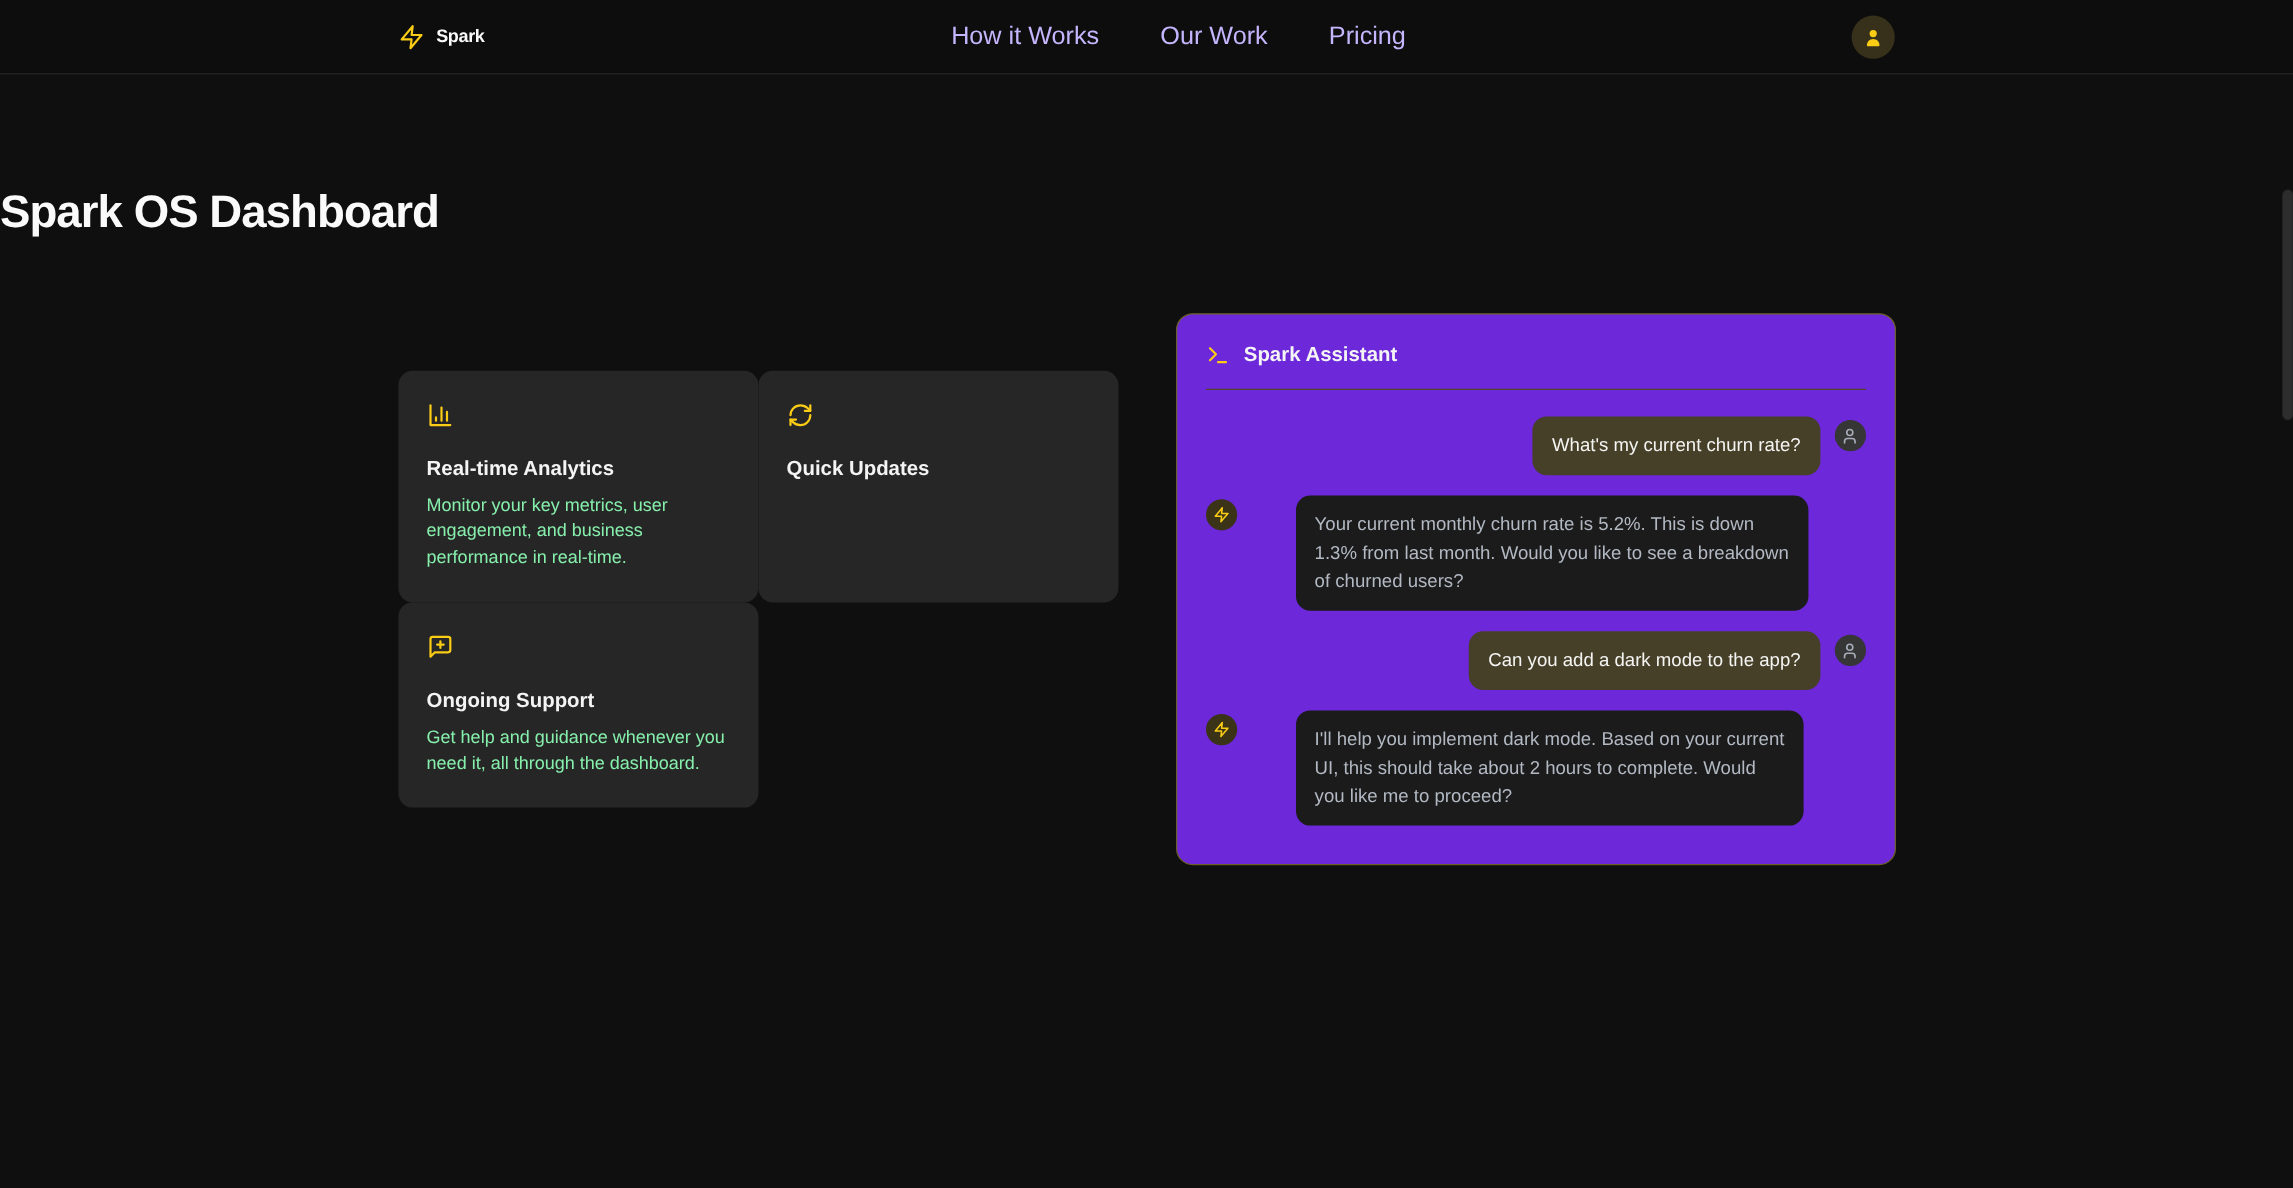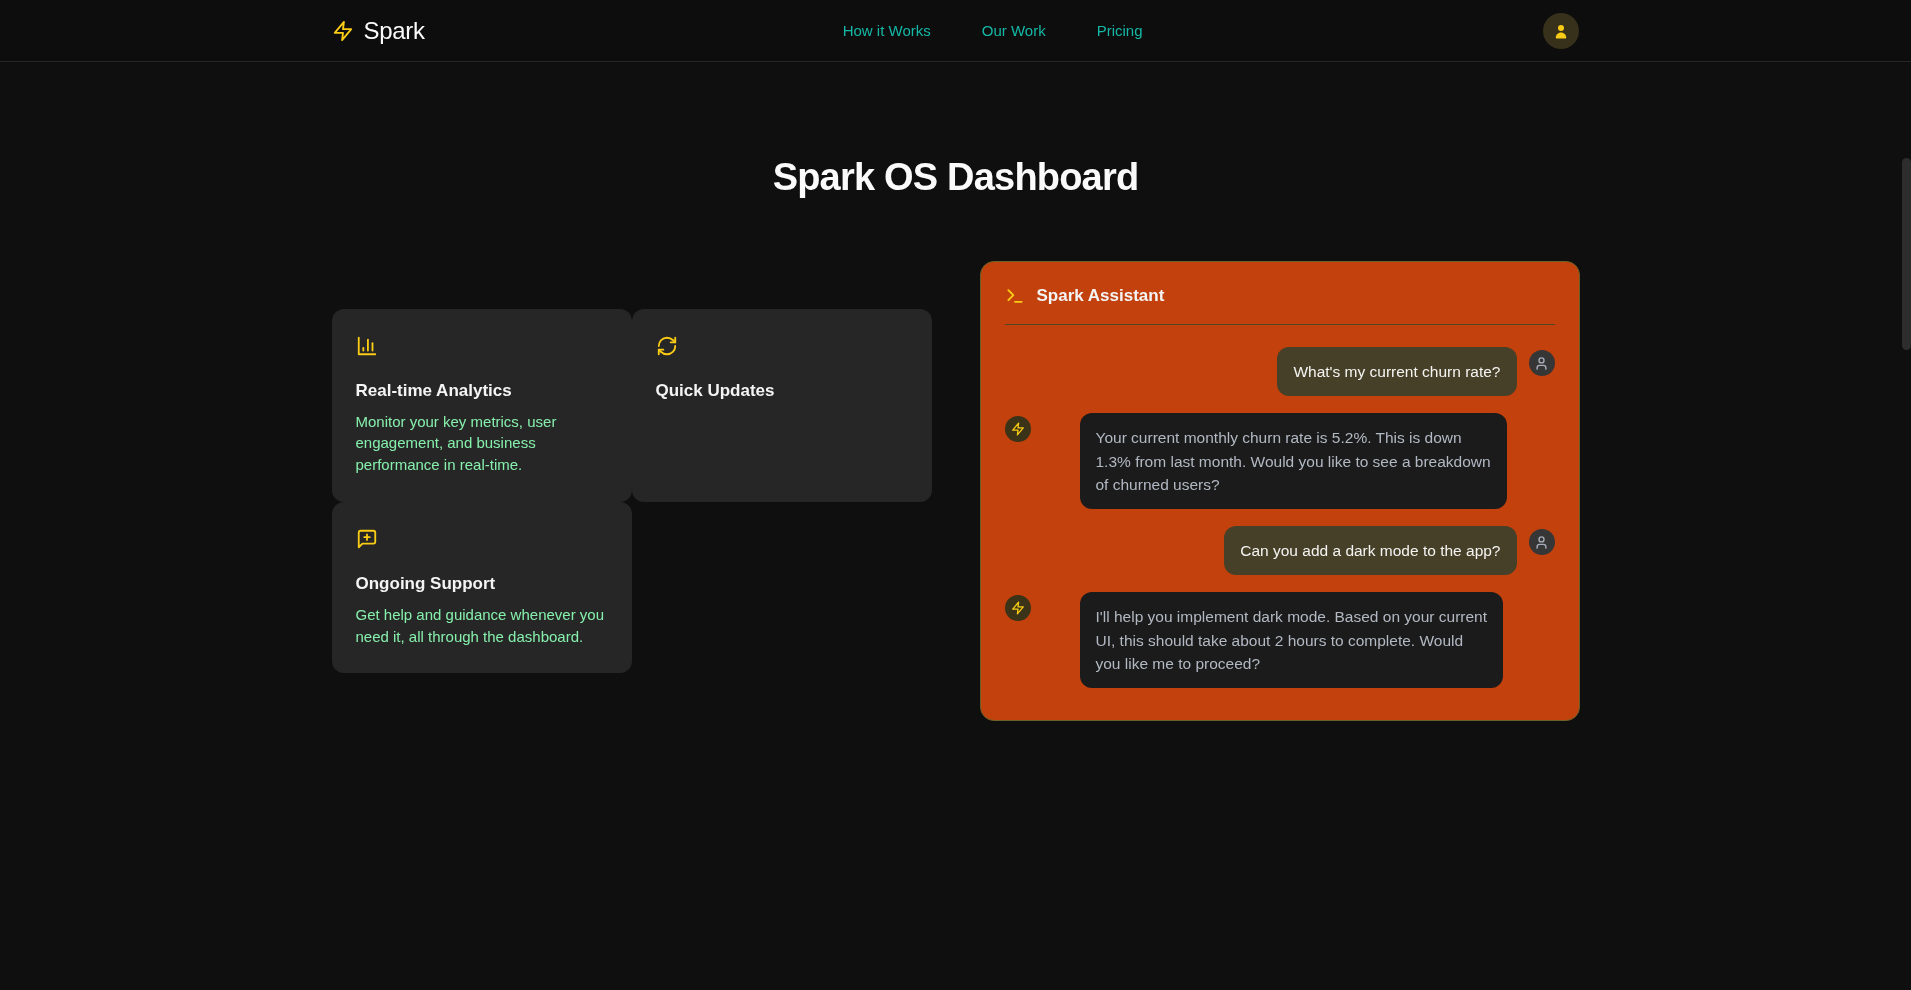--- a/index.html
+++ b/index.html
@@ -12,30 +12,30 @@
   }
   svg { display:block; }
 
   
   .topbar { height:62px; border-bottom:1px solid #262626; background:#0d0d0d; }
   .topbar-inner {
     max-width:1280px; margin:0 auto; padding:0 16px; height:100%;
     display:flex; align-items:center; justify-content:space-between;
   }
   .brand { display:flex; align-items:center; gap:10px; cursor:pointer; }
-  .brand-name { font-size:24px; font-weight:400; letter-spacing:-0.3px; color:#fafafa; }
+  .brand-name { font-size:15px; font-weight:700; letter-spacing:-0.3px; color:#fafafa; }
   .nav { display:flex; align-items:center; gap:34px; }
-  .nav-link { font-size:15px; color:#14b8a6; cursor:pointer;margin-left:17px; }
+  .nav-link { font-size:21px; color:#c4b5fd; cursor:pointer;margin-left:17px; }
   .avatar-btn {
     width:36px; height:36px; border-radius:50%; background:#37301a; border:none;
     display:flex; align-items:center; justify-content:center; cursor:pointer;
   }
 
   
-  .hero { margin-top:94px; text-align:center; }
+  .hero { margin-top:94px; }
   .hero-title { font-size:38px; font-weight:700; letter-spacing:-0.8px; color:#fafafa; }
   .hero-sub {
     margin-top:18px; font-size:19px; line-height:1.5; color:#99a1ac;
     white-space:pre-line;
   }
 
   
   .content {
     max-width:1280px; margin:62px auto 0; padding:0 16px;
     display:grid; grid-template-columns:1fr 600px; gap:48px; align-items:center;
@@ -46,21 +46,21 @@
   .card { background:#262626; border-radius:12px; padding:26px 24px; }
   .card-icon { color:#facc15; }
   .card-title { margin-top:24px; font-size:17px; font-weight:700; color:#f4f4f5; }
   .card-desc {
     margin-top:10px; font-size:15px; line-height:1.45; color:#86efac;
     white-space:pre-line;
   }
 
   
   .panel {
-    background:#c2410c; border:1px solid #6b6128; border-radius:14px; padding:24px;
+    background:#6d28d9; border:1px solid #6b6128; border-radius:14px; padding:24px;
   }
   .panel-header {
     display:flex; align-items:center; gap:12px;
     padding-bottom:18px; border-bottom:1px solid #4f4824;
   }
   .panel-header .term-ic { color:#facc15; }
   .panel-title { font-size:17px; font-weight:700; color:#f4f4f5; }
 
   .messages { margin-top:22px; display:flex; flex-direction:column; gap:17px; padding-bottom:8px; }
   .msg { display:flex; gap:12px; align-items:flex-start; }

